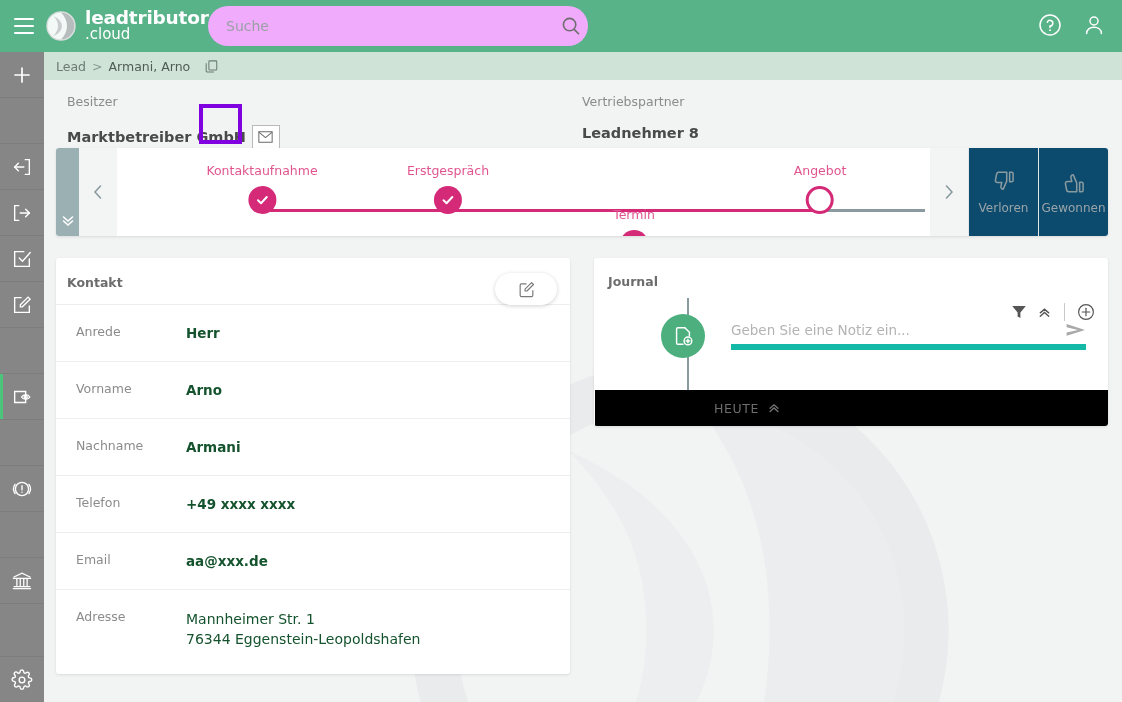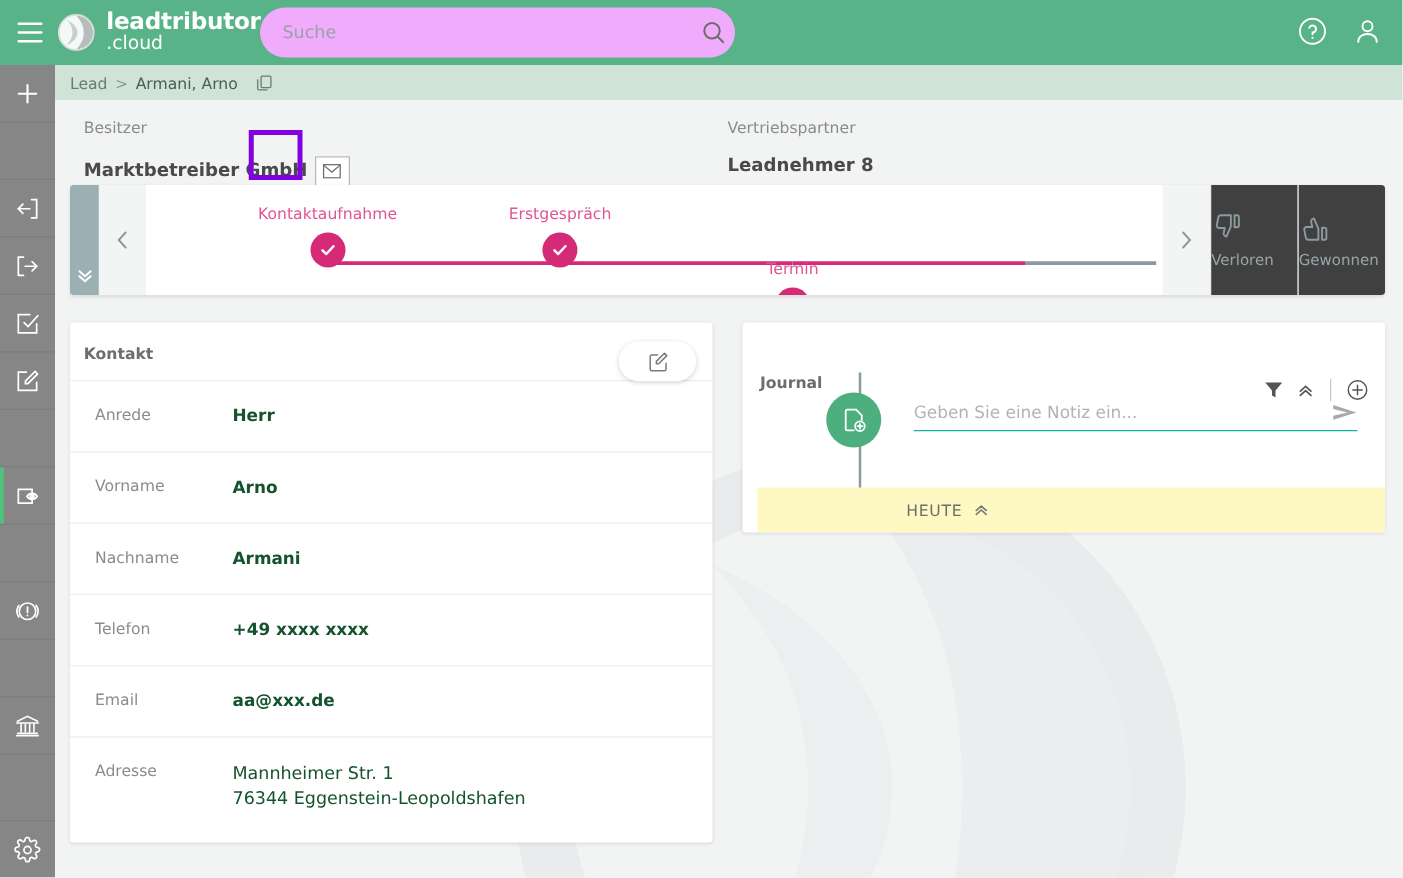--- a/index.html
+++ b/index.html
@@ -129,22 +129,22 @@
     width: 28px; height: 28px; border-radius: 50%; margin-top: 8px;
     display: flex; align-items: center; justify-content: center;
   }
   .dot.done { background: #d42a78; }
   .dot.current { background: #fff; border: 3px solid #d42a78; }
   .seg { position: absolute; height: 3px; top: 61px; }
   .seg.done { background: #d42a78; }
   .seg.todo { background: #8a9ba0; }
 
   .outcome-cell {
-    width: 70px; background: #404040; display: flex; flex-direction: column;
-    justify-content: center; cursor: pointer; gap: 6px;
+    width: 70px; background: #0c4a6e; display: flex; flex-direction: column;
+    align-items: center; justify-content: center; cursor: pointer; gap: 6px;
     border-left: 1px solid #e6e7e8;
   }
   .outcome-cell .olabel { font-size: 12px; color: #9aa4a8; }
 
   
   .card {
     position: absolute; background: #fff; border-radius: 3px;
     box-shadow: 0 1px 3px rgba(0,0,0,0.10);
   }
   .card-title { font-size: 12.5px; color: #6d6d6d; font-weight: bold; text-align: center; }
@@ -160,48 +160,48 @@
   .krow {
     display: flex; align-items: flex-start; border-top: 1px solid #eeeeee;
     min-height: 57px; padding-top: 19px;
   }
   .krow .klabel { width: 130px; padding-left: 20px; font-size: 12.5px; color: #8b8b8b; }
   .krow .kvalue { font-size: 13.5px; color: #14532d; font-weight: bold; line-height: 1.45; }
   .krow .kvalue.regular { font-weight: normal; font-size: 14px; }
 
   #journal-card { left: 594px; top: 258px; width: 514px; height: 168px; overflow: hidden; }
   .journal-head { position: relative; height: 40px; }
-  .journal-head .card-title { position: absolute; left: 14px; top: 16px; margin-top: 24px; }
+  .journal-head .card-title { position: absolute; left: 14px; top: 16px; }
   .journal-tools {
     position: absolute; right: 13px; top: 45px; display: flex; align-items: center; gap: 10px;
   }
   .journal-tools .ji { cursor: pointer; display: flex; align-items: center; }
   .journal-tools .divider { width: 1px; height: 18px; background: #c9c9c9; margin: 0 2px; }
 
   .journal-body { position: relative; height: 80px; }
   .timeline-line {
     position: absolute; left: 93px; top: 0; bottom: -30px; width: 2px; background: #8a9ba0;
   }
   .note-avatar {
     position: absolute; left: 67px; top: 16px; width: 44px; height: 44px; border-radius: 50%;
     background: #4caf7d; display: flex; align-items: center; justify-content: center; cursor: pointer;
   }
   .note-input-wrap {
     position: absolute; left: 137px; right: 22px; top: 24px;
-    display: flex; align-items: center; border-bottom: 1px solid #14b8a6; padding-bottom: 6px;
+    display: flex; align-items: center; border-bottom: 6px solid #14b8a6; padding-bottom: 6px;
   }
   .note-input-wrap input {
     flex: 1; border: none; outline: none; background: transparent;
     font-family: inherit; font-size: 13.5px; color: #555;
   }
   .note-input-wrap input::placeholder { color: #b3b3b3; }
   .send-btn { cursor: pointer; display: flex; align-items: center; padding-left: 8px; }
 
   .journal-daybar {
-    position: absolute; left: 12px; right: 0; bottom: 0; height: 36px; background: #fef9c3;
+    position: absolute; left: 1px; right: 0; bottom: 0; height: 36px; background: #000000;
     display: flex; align-items: center; padding-left: 119px; gap: 8px;
   }
   .journal-daybar .dl { font-size: 12.5px; color: #6d6d6d; letter-spacing: 0.6px; }
 </style>
 </head>
 <body>
 
 <div class="app">
 
   <svg class="watermark" viewBox="0 0 100 100">
@@ -405,20 +405,24 @@
 
         <div class="step" style="left:517px;margin-top:44px;">
           <span class="slabel">Termin</span>
           <span class="dot done">
             <svg width="14" height="14" viewBox="0 0 14 14" fill="none" stroke="#ffffff" stroke-width="2" stroke-linecap="round" stroke-linejoin="round">
               <path d="M2.6 7.3 L5.6 10.2 L11.4 4"></path>
             </svg>
           </span>
         </div>
 
+        <div class="step" style="left:703px;">
+          <span class="slabel">Angebot</span>
+          <span class="dot current"></span>
+        </div>
       </div>
     </div>
 
     <div class="arrow-cell">
       <svg width="16" height="20" viewBox="0 0 16 20" fill="none" stroke="#8a9ba0" stroke-width="1.6" stroke-linecap="round">
         <path d="M5.5 4 L11 10 L5.5 16"></path>
       </svg>
     </div>
 
     <div class="outcome-cell">

